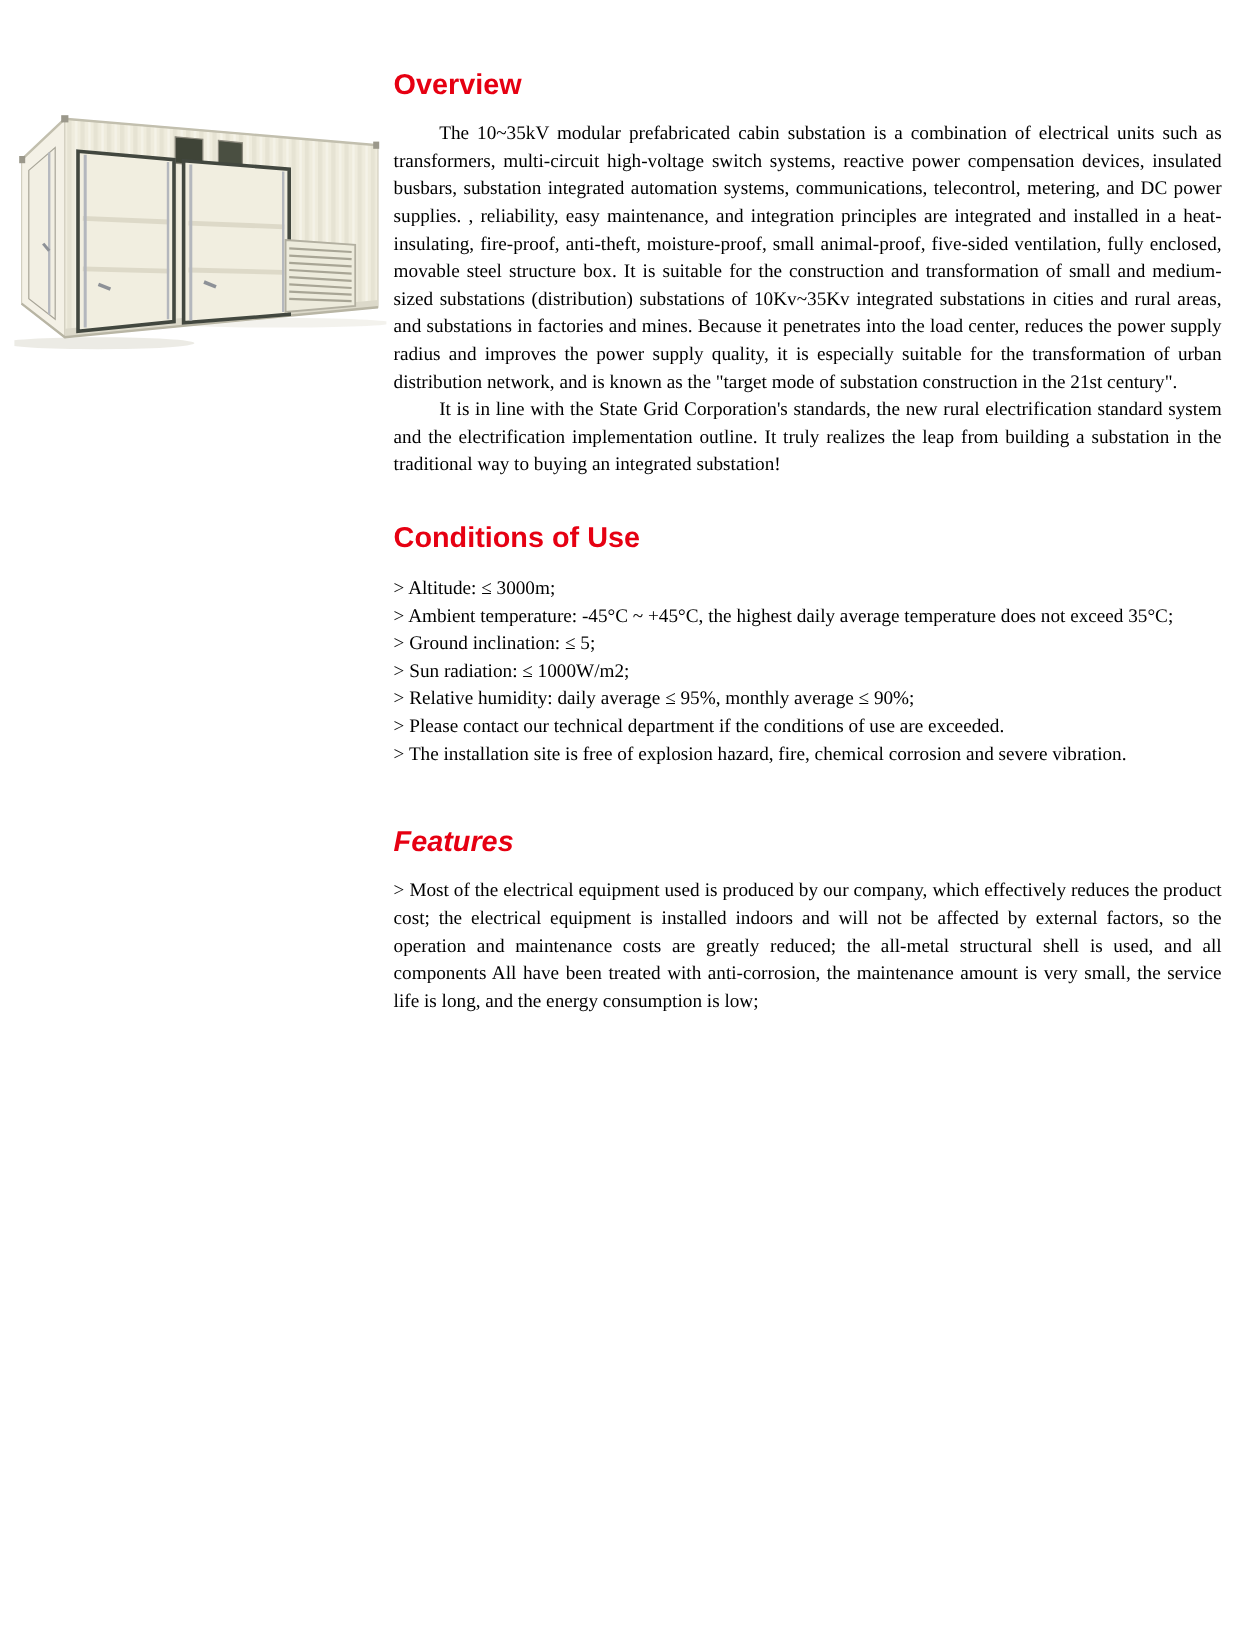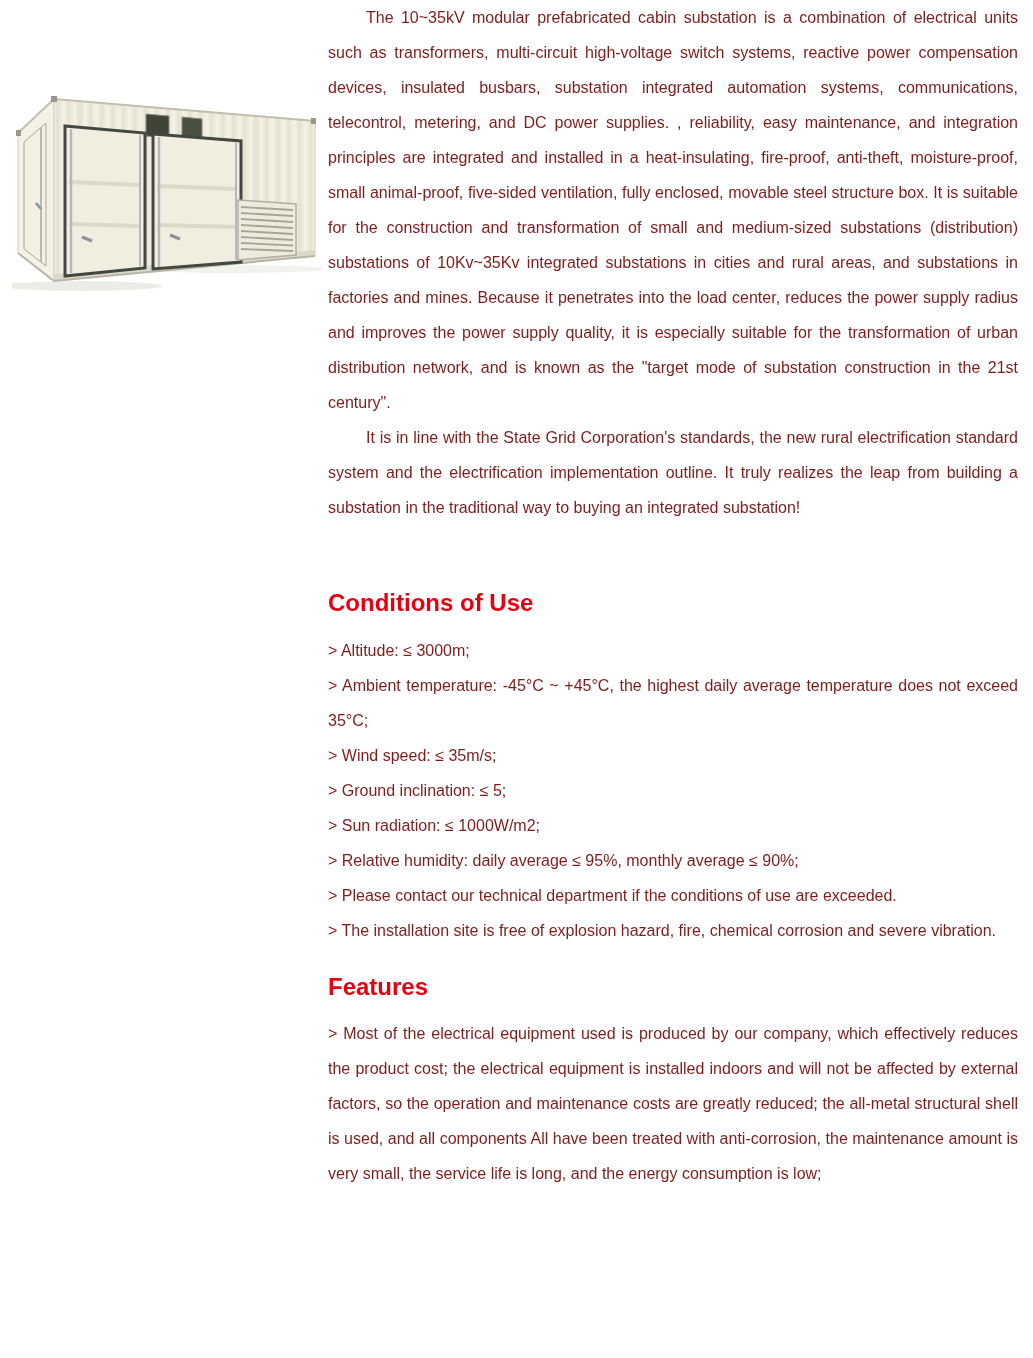--- a/index.html
+++ b/index.html
@@ -30,28 +30,29 @@
   }
 
   .section-title {
     font-size: 24px;
     line-height: 28px;
     font-weight: bold;
     color: #e60012;
     text-align: left;
   }
   #sec-overview .section-title   { margin: 57px 0 15px 0; }
-  #sec-conditions .section-title { margin: 64px 0 16px 0; }
-  #sec-features .section-title   { margin: 25px 0 15px 0; }
+  #sec-conditions .section-title { margin: 36px 0 16px 0; }
+  #sec-features .section-title   { margin: 48px 0 15px 0; font-style: italic; }
 
   .para {
     font-size: 16px;
-    line-height: 35px;
-    color: #7f1d1d;
+    line-height: 23px;
+    color: #000000;
     text-align: justify;
+    font-family: Liberation Serif, serif;
   }
   .para.indent { text-indent: 38px; }
 </style>
 </head>
 <body>
 
 <div class="page">
 
   <div class="photo">
     <svg viewBox="0 0 310 210" width="310" height="210" aria-hidden="true">
@@ -124,29 +125,29 @@
           <line x1="229" y1="158" x2="281" y2="160.5"></line>
           <line x1="229" y1="164" x2="281" y2="166"></line>
         </g>
       </g>
     </svg>
   </div>
 
   <div class="content">
 
     <section id="sec-overview">
+      <h2 class="section-title">Overview</h2>
       <p class="para indent">The 10~35kV modular prefabricated cabin substation is a combination of electrical units such as transformers, multi-circuit high-voltage switch systems, reactive power compensation devices, insulated busbars, substation integrated automation systems, communications, telecontrol, metering, and DC power supplies. , reliability, easy maintenance, and integration principles are integrated and installed in a heat-insulating, fire-proof, anti-theft, moisture-proof, small animal-proof, five-sided ventilation, fully enclosed, movable steel structure box. It is suitable for the construction and transformation of small and medium-sized substations (distribution) substations of 10Kv~35Kv integrated substations in cities and rural areas, and substations in factories and mines. Because it penetrates into the load center, reduces the power supply radius and improves the power supply quality, it is especially suitable for the transformation of urban distribution network, and is known as the "target mode of substation construction in the 21st century".</p>
       <p class="para indent">It is in line with the State Grid Corporation's standards, the new rural electrification standard system and the electrification implementation outline. It truly realizes the leap from building a substation in the traditional way to buying an integrated substation!</p>
     </section>
 
     <section id="sec-conditions">
       <h2 class="section-title">Conditions of Use</h2>
       <p class="para">&gt; Altitude: ≤ 3000m;</p>
       <p class="para">&gt; Ambient temperature: -45°C ~ +45°C, the highest daily average temperature does not exceed 35°C;</p>
-      <p class="para">&gt; Wind speed: ≤ 35m/s;</p>
       <p class="para">&gt; Ground inclination: ≤ 5;</p>
       <p class="para">&gt; Sun radiation: ≤ 1000W/m2;</p>
       <p class="para">&gt; Relative humidity: daily average ≤ 95%, monthly average ≤ 90%;</p>
       <p class="para">&gt; Please contact our technical department if the conditions of use are exceeded.</p>
       <p class="para">&gt; The installation site is free of explosion hazard, fire, chemical corrosion and severe vibration.</p>
     </section>
 
     <section id="sec-features">
       <h2 class="section-title">Features</h2>
       <p class="para">&gt; Most of the electrical equipment used is produced by our company, which effectively reduces the product cost; the electrical equipment is installed indoors and will not be affected by external factors, so the operation and maintenance costs are greatly reduced; the all-metal structural shell is used, and all components All have been treated with anti-corrosion, the maintenance amount is very small, the service life is long, and the energy consumption is low;</p>

